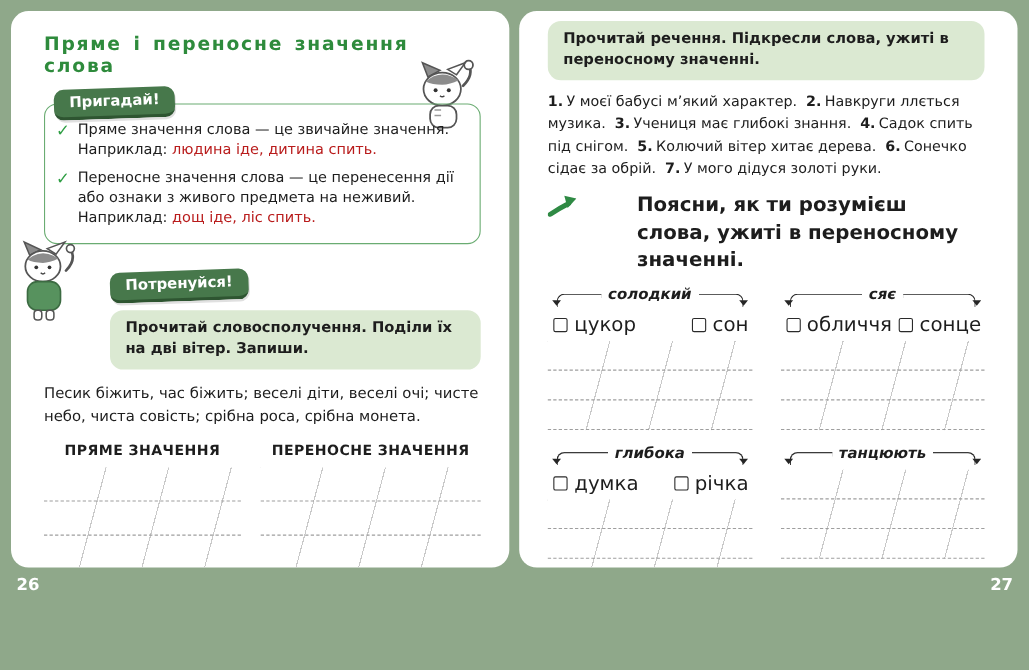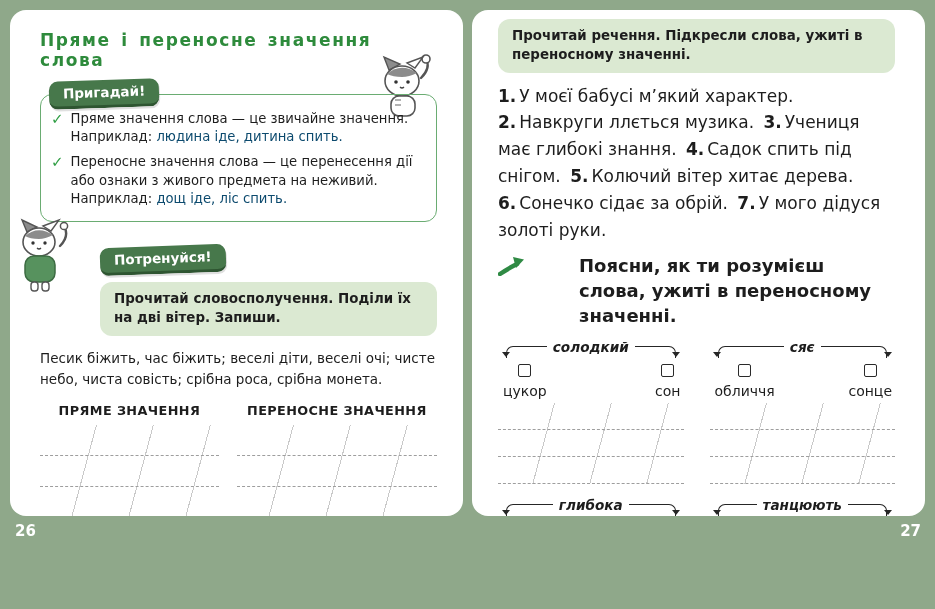--- a/index.html
+++ b/index.html
@@ -22,21 +22,21 @@
     padding:4px 14px 5px; border-radius:9px; border-bottom:3px solid #2e5531;
     transform:rotate(-2deg); box-shadow:1px 2px 0 rgba(0,0,0,0.12);
   }
   .rulebox {
     margin-top:24px; border:1.6px solid #6aac72; border-radius:12px;
     padding:15px 12px 6px 10px; position:relative;
   }
   .rulebox .badge { position:absolute; top:-15px; left:8px; }
   .rule { display:flex; gap:7px; margin-bottom:7px; font-size:13.2px; line-height:1.38; }
   .check { color:#2f9e44; font-weight:bold; font-size:15px; line-height:1.2; }
-  .example { color:#0c4a6e; }
+  .example { color:#b91c1c; }
 
   .badge.standalone { margin:24px 0 0 60px; }
   .taskbox {
     background:#dbe9d2; border-radius:12px; padding:8px 14px;
     font-weight:bold; font-size:13.4px; line-height:1.4;
   }
   .taskbox.indent { margin:8px 0 0 60px; }
 
   .wordlist { margin-top:12px; font-size:13.5px; line-height:1.6; }
 
@@ -49,41 +49,41 @@
     position:relative;
     background-image:repeating-linear-gradient(105deg, transparent 0, transparent 54px, #c9c9c9 54px, #c9c9c9 55px);
   }
   .writing .row { display:block; height:31px; border-bottom:1px dashed #9e9e9e; }
   .writing.small .row { height:27px; }
 
   .cat { position:absolute; }
   .cat1 { top:44px; right:28px; }
   .cat2 { top:206px; left:6px; }
 
-  .sentences { margin-top:10px; font-size:17px; line-height:1.58; }
+  .sentences { margin-top:10px; font-size:13px; line-height:1.58; }
   .sentence b { margin-right:3px; }
   .sentence { margin-right:4px; }
 
   .explain { display:flex; gap:9px; margin-top:9px; align-items:flex-start; }
   .explain-text { font-weight:bold; font-size:18px; line-height:1.4;margin-left:46px; }
   .arrow-icon { flex:0 0 auto; margin-top:3px; }
 
   .taskbox.compose { margin-top:10px; }
 
   .combo-grid { display:grid; grid-template-columns:1fr 1fr; column-gap:26px; row-gap:15px; margin-top:13px; }
   .bracket { display:flex; align-items:flex-start; gap:6px; height:21px; padding:0 8px;font-style:italic; }
   .combo-word { font-weight:bold; font-size:13.6px; line-height:1; position:relative; top:0; }
   .seg { flex:1; height:12px; border-top:1.7px solid #262626; margin-top:5px; position:relative; }
   .segl { border-left:1.7px solid #262626; border-top-left-radius:7px; }
   .segl::after { content:""; position:absolute; left:-5.5px; bottom:-3px; border:4px solid transparent; border-top:5px solid #262626; }
   .segr { border-right:1.7px solid #262626; border-top-right-radius:7px; }
   .segr::after { content:""; position:absolute; right:-5.5px; bottom:-3px; border:4px solid transparent; border-top:5px solid #262626; }
 
   .opts { display:flex; justify-content:space-between; padding:0 3px 0 5px; margin:2px 0 4px; }
-  .opt { display:flex; align-items:center; gap:6px; font-size:14px; cursor:pointer;flex-direction:column; }
+  .opt { display:flex; align-items:center; gap:6px; font-size:18px; cursor:pointer; }
   .box { width:13px; height:13px; border:1.6px solid #2a2a2a; border-radius:2px; background:#fff; flex:0 0 auto; }
 
   .pagenum { position:absolute; bottom:2px; color:#fff; font-weight:bold; font-size:15px; }
   .pn-left { left:15px; }
   .pn-right { right:14px; }
 </style>
 </head>
 <body>
 
 <div class="frame">
@@ -256,30 +256,20 @@
             <i class="row"></i>
         </div>
       </div>
 
       <div class="combo">
         <div class="bracket">
           <span class="seg segl"></span>
           <span class="combo-word">танцюють</span>
           <span class="seg segr"></span>
         </div>
-        <div class="opts">
-          <label class="opt">
-              <span class="box"></span>
-              <span>діти</span>
-            </label>
-          <label class="opt">
-              <span class="box"></span>
-              <span>сніжинки</span>
-            </label>
-        </div>
         <div class="writing small">
           <i class="row"></i>
             <i class="row"></i>
             <i class="row"></i>
         </div>
       </div>
 
     </div>
   </div>
 

